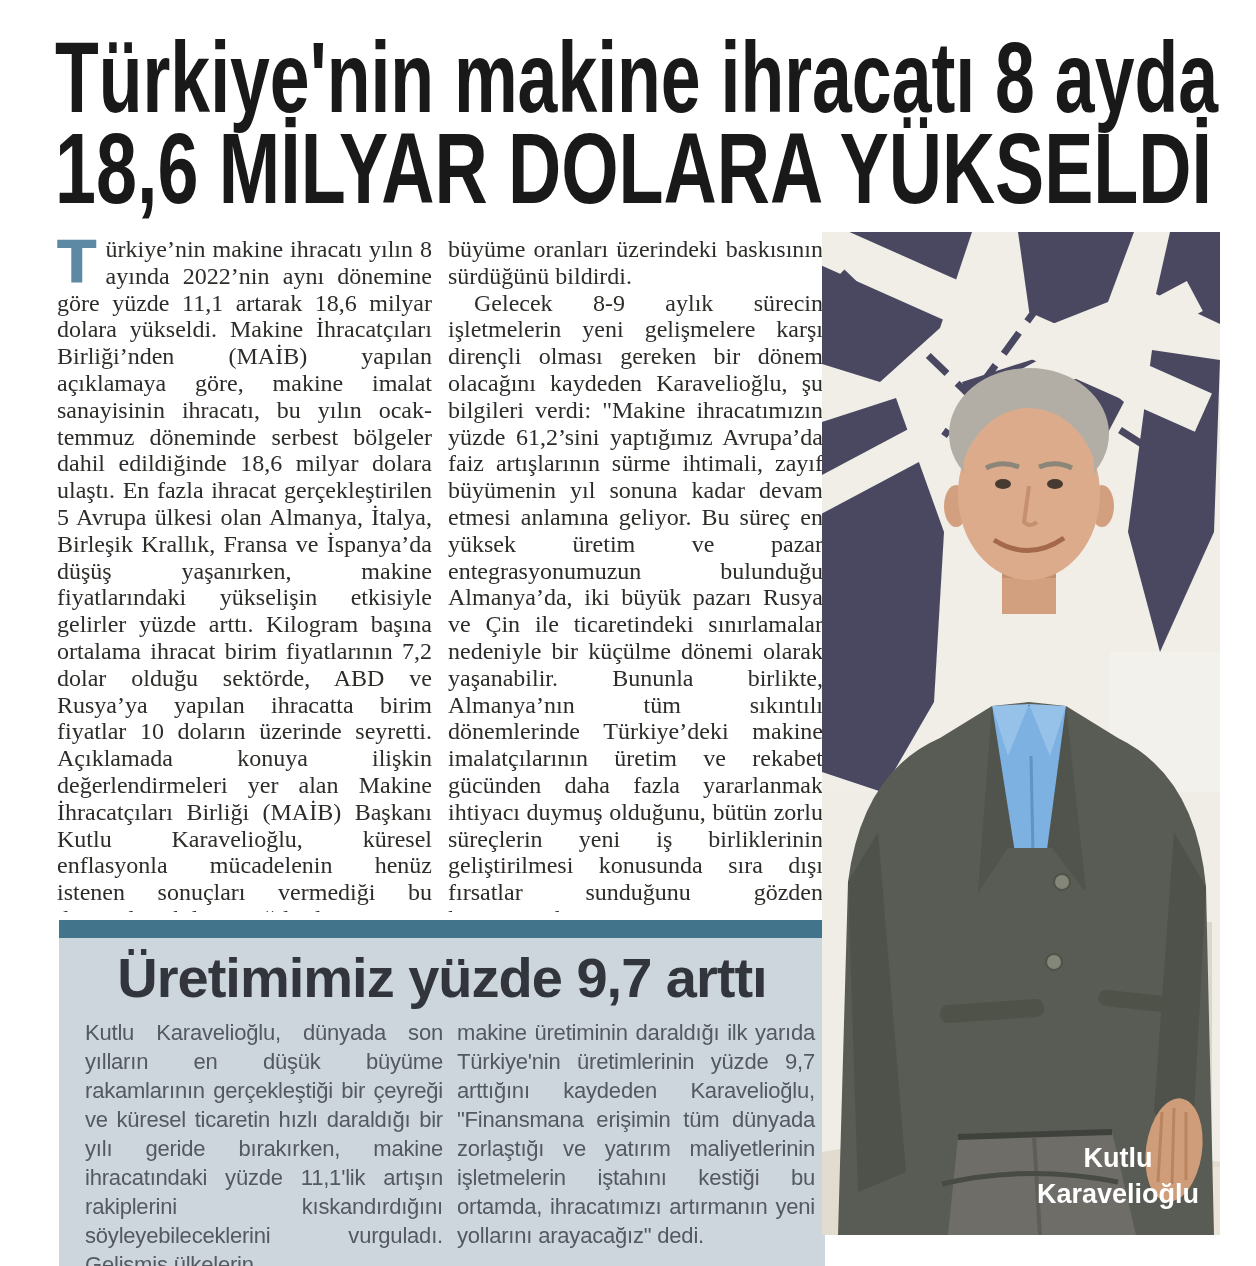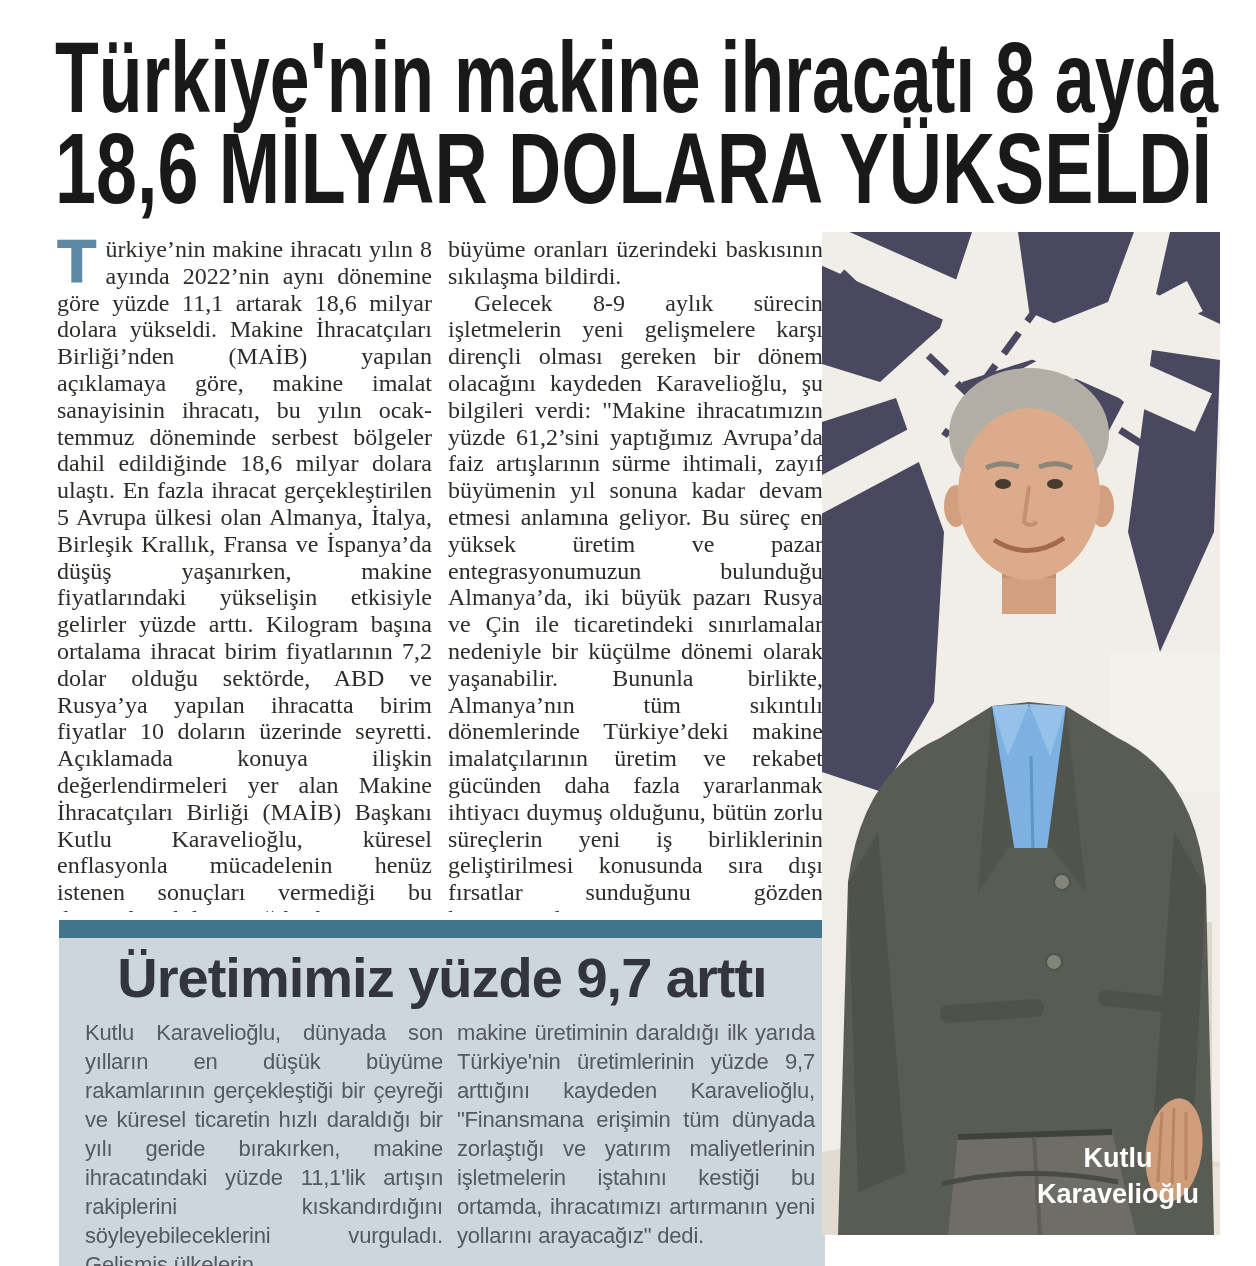--- a/index.html
+++ b/index.html
@@ -66,21 +66,21 @@
   <svg class="headline-svg" width="1175" height="230" aria-hidden="true">
     <text x="0" y="110" font-size="101" textLength="1163" lengthAdjust="spacingAndGlyphs">Türkiye'nin makine ihracatı 8 ayda</text>
     <text x="0" y="201" font-size="101" textLength="1157" lengthAdjust="spacingAndGlyphs">18,6 MİLYAR DOLARA YÜKSELDİ</text>
   </svg>
 
   <div class="columns">
     <div class="col">
       <p><span class="dropcap">T</span><span>ürkiye’nin makine ihracatı yılın 8 ayında 2022’nin aynı dönemine göre yüzde 11,1 artarak 18,6 milyar dolara yükseldi. Makine İhracatçıları Birliği’nden (MAİB) yapılan açıklamaya göre, makine imalat sanayisinin ihracatı, bu yılın ocak-temmuz döneminde serbest bölgeler dahil edildiğinde 18,6 milyar dolara ulaştı. En fazla ihracat gerçekleştirilen 5 Avrupa ülkesi olan Almanya, İtalya, Birleşik Krallık, Fransa ve İspanya’da düşüş yaşanırken, makine fiyatlarındaki yükselişin etkisiyle gelirler yüzde arttı. Kilogram başına ortalama ihracat birim fiyatlarının 7,2 dolar olduğu sektörde, ABD ve Rusya’ya yapılan ihracatta birim fiyatlar 10 doların üzerinde seyretti. Açıklamada konuya ilişkin değerlendirmeleri yer alan Makine İhracatçıları Birliği (MAİB) Başkanı Kutlu Karavelioğlu, küresel enflasyonla mücadelenin henüz istenen sonuçları vermediği bu dönemde, sıkılaşma eğilimlerinin</span></p>
     </div>
     <div class="col">
-      <p>büyüme oranları üzerindeki baskısının sıkılaşma bildirdi.</p>
+      <p>büyüme oranları üzerindeki baskısının sürdüğünü bildirdi.</p>
       <p class="indent">Gelecek 8-9 aylık sürecin işletmelerin yeni gelişmelere karşı dirençli olması gereken bir dönem olacağını kaydeden Karavelioğlu, şu bilgileri verdi: "Makine ihracatımızın yüzde 61,2’sini yaptığımız Avrupa’da faiz artışlarının sürme ihtimali, zayıf büyümenin yıl sonuna kadar devam etmesi anlamına geliyor. Bu süreç en yüksek üretim ve pazar entegrasyonumuzun bulunduğu Almanya’da, iki büyük pazarı Rusya ve Çin ile ticaretindeki sınırlamalar nedeniyle bir küçülme dönemi olarak yaşanabilir. Bununla birlikte, Almanya’nın tüm sıkıntılı dönemlerinde Türkiye’deki makine imalatçılarının üretim ve rekabet gücünden daha fazla yararlanmak ihtiyacı duymuş olduğunu, bütün zorlu süreçlerin yeni iş birliklerinin geliştirilmesi konusunda sıra dışı fırsatlar sunduğunu gözden kaçırmamalıyız."</p>
     </div>
   </div>
 
   <div class="box">
     <div class="box-title">Üretimimiz yüzde 9,7 arttı</div>
     <div class="box-cols">
       <div class="box-col">Kutlu Karavelioğlu, dünyada son yılların en düşük büyüme rakamlarının gerçekleştiği bir çeyreği ve küresel ticaretin hızlı daraldığı bir yılı geride bırakırken, makine ihracatındaki yüzde 11,1'lik artışın rakiplerini kıskandırdığını söyleyebileceklerini vurguladı. Gelişmiş ülkelerin</div>
       <div class="box-col">makine üretiminin daraldığı ilk yarıda Türkiye'nin üretimlerinin yüzde 9,7 arttığını kaydeden Karavelioğlu, "Finansmana erişimin tüm dünyada zorlaştığı ve yatırım maliyetlerinin işletmelerin iştahını kestiği bu ortamda, ihracatımızı artırmanın yeni yollarını arayacağız" dedi.</div>
     </div>

